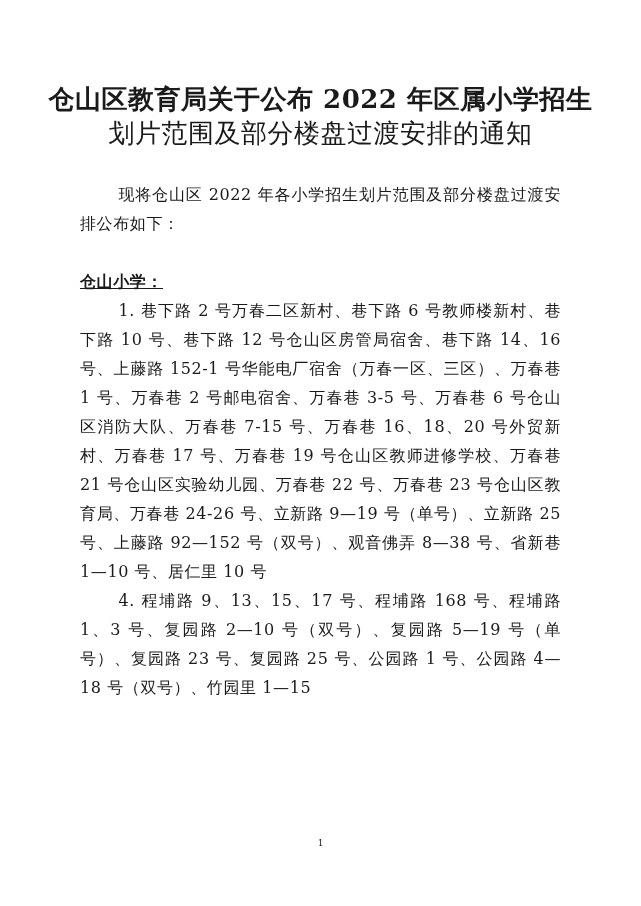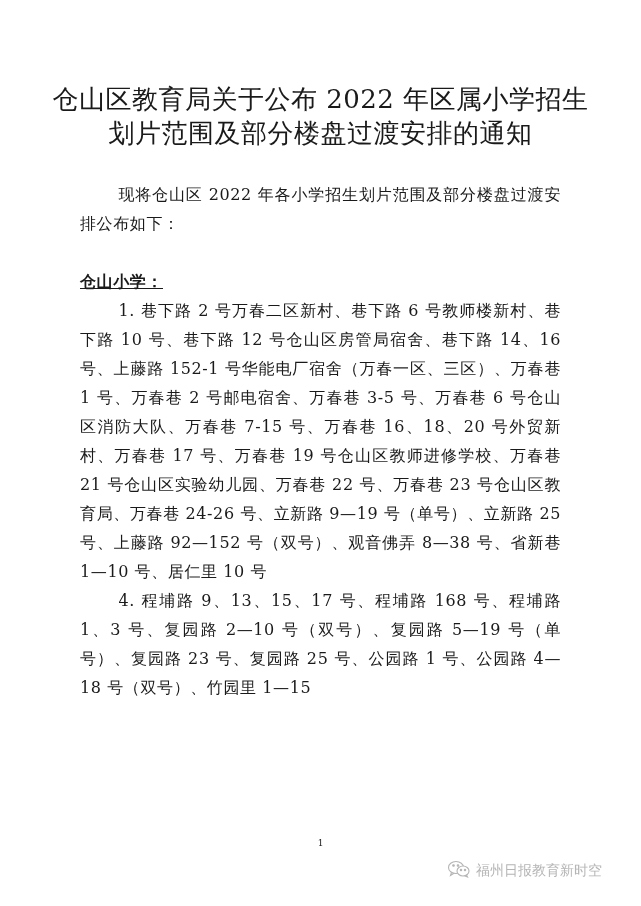--- a/index.html
+++ b/index.html
@@ -1,21 +1,21 @@
 <!DOCTYPE html>
 <html><head>
   <meta charset="utf-8">
   <style>
     html, body { margin: 0; padding: 0; background: #ffffff; }
     body { width: 641px; height: 906px; position: relative; overflow: hidden;
       font-family: "DejaVu Serif", "Liberation Serif", serif; color: #1a1a1a; }
     .page { position: absolute; left: 0; top: 0; width: 641px; height: 906px; }
     .title { position: absolute; left: 0; width: 641px; text-align: center;
       font-size: 26px; line-height: 34px; letter-spacing: 0.5px; color: #1a1a1a; }
-    .title .l1 { position: absolute; left: 0; width: 641px; top: 82px; }
+    .title .l1 { position: absolute; left: 0; width: 641px; top: 82px; font-weight: bold; }
     .title .l2 { position: absolute; left: 0; width: 641px; top: 116px; }
     .body { position: absolute; left: 80px; top: 180px; width: 481px;
       font-size: 16px; line-height: 29px; text-align: justify; text-justify: inter-character;
       letter-spacing: 0.6px; }
     .para { margin: 0; text-indent: 2.4em; }
     .intro { margin-bottom: 29px; }
     .school-heading { font-family: "DejaVu Sans", "Liberation Sans", sans-serif; font-weight: bold;
       font-size: 16px; margin: 14px 0 0 0; line-height: 29px; text-decoration: underline; }
     .page-number { position: absolute; top: 838px; left: 0; width: 641px; text-align: center;
       font-size: 9px; color: #222; }
@@ -34,28 +34,13 @@
 
   <div class="body">
     <p class="para intro">现将仓山区 2022 年各小学招生划片范围及部分楼盘过渡安排公布如下：</p>
     <div class="school-heading">仓山小学：</div>
     <p class="para">1. 巷下路 2 号万春二区新村、巷下路 6 号教师楼新村、巷下路 10 号、巷下路 12 号仓山区房管局宿舍、巷下路 14、16 号、上藤路 152-1 号华能电厂宿舍（万春一区、三区）、万春巷 1 号、万春巷 2 号邮电宿舍、万春巷 3-5 号、万春巷 6 号仓山区消防大队、万春巷 7-15 号、万春巷 16、18、20 号外贸新村、万春巷 17 号、万春巷 19 号仓山区教师进修学校、万春巷 21 号仓山区实验幼儿园、万春巷 22 号、万春巷 23 号仓山区教育局、万春巷 24-26 号、立新路 9—19 号（单号）、立新路 25 号、上藤路 92—152 号（双号）、观音佛弄 8—38 号、省新巷 1—10 号、居仁里 10 号</p>
     <p class="para">4. 程埔路 9、13、15、17 号、程埔路 168 号、程埔路 1、3 号、复园路 2—10 号（双号）、复园路 5—19 号（单号）、复园路 23 号、复园路 25 号、公园路 1 号、公园路 4—18 号（双号）、竹园里 1—15</p>
   </div>
 
   <div class="page-number">1</div>
 
-  <div class="watermark">
-    <span>
-      <svg class="wechat-icon" viewBox="0 0 24 18" fill="none" stroke="#b5b5b5" stroke-width="1.1">
-        <ellipse cx="9" cy="7.5" rx="7.5" ry="6"></ellipse>
-        <path d="M4.5 12.5 L3.5 15.5 L7 13.3"></path>
-        <ellipse cx="16" cy="11" rx="6" ry="5" fill="#ffffff"></ellipse>
-        <path d="M19.5 15 L20.5 17 L17.5 15.8"></path>
-        <circle cx="6.5" cy="5.5" r="0.8" fill="#b5b5b5"></circle>
-        <circle cx="11" cy="5.5" r="0.8" fill="#b5b5b5"></circle>
-        <circle cx="14" cy="10" r="0.7" fill="#b5b5b5"></circle>
-        <circle cx="18" cy="10" r="0.7" fill="#b5b5b5"></circle>
-      </svg>
-    </span>
-    <span>福州日报教育新时空</span>
-  </div>
 </div>
 
 </body></html>

